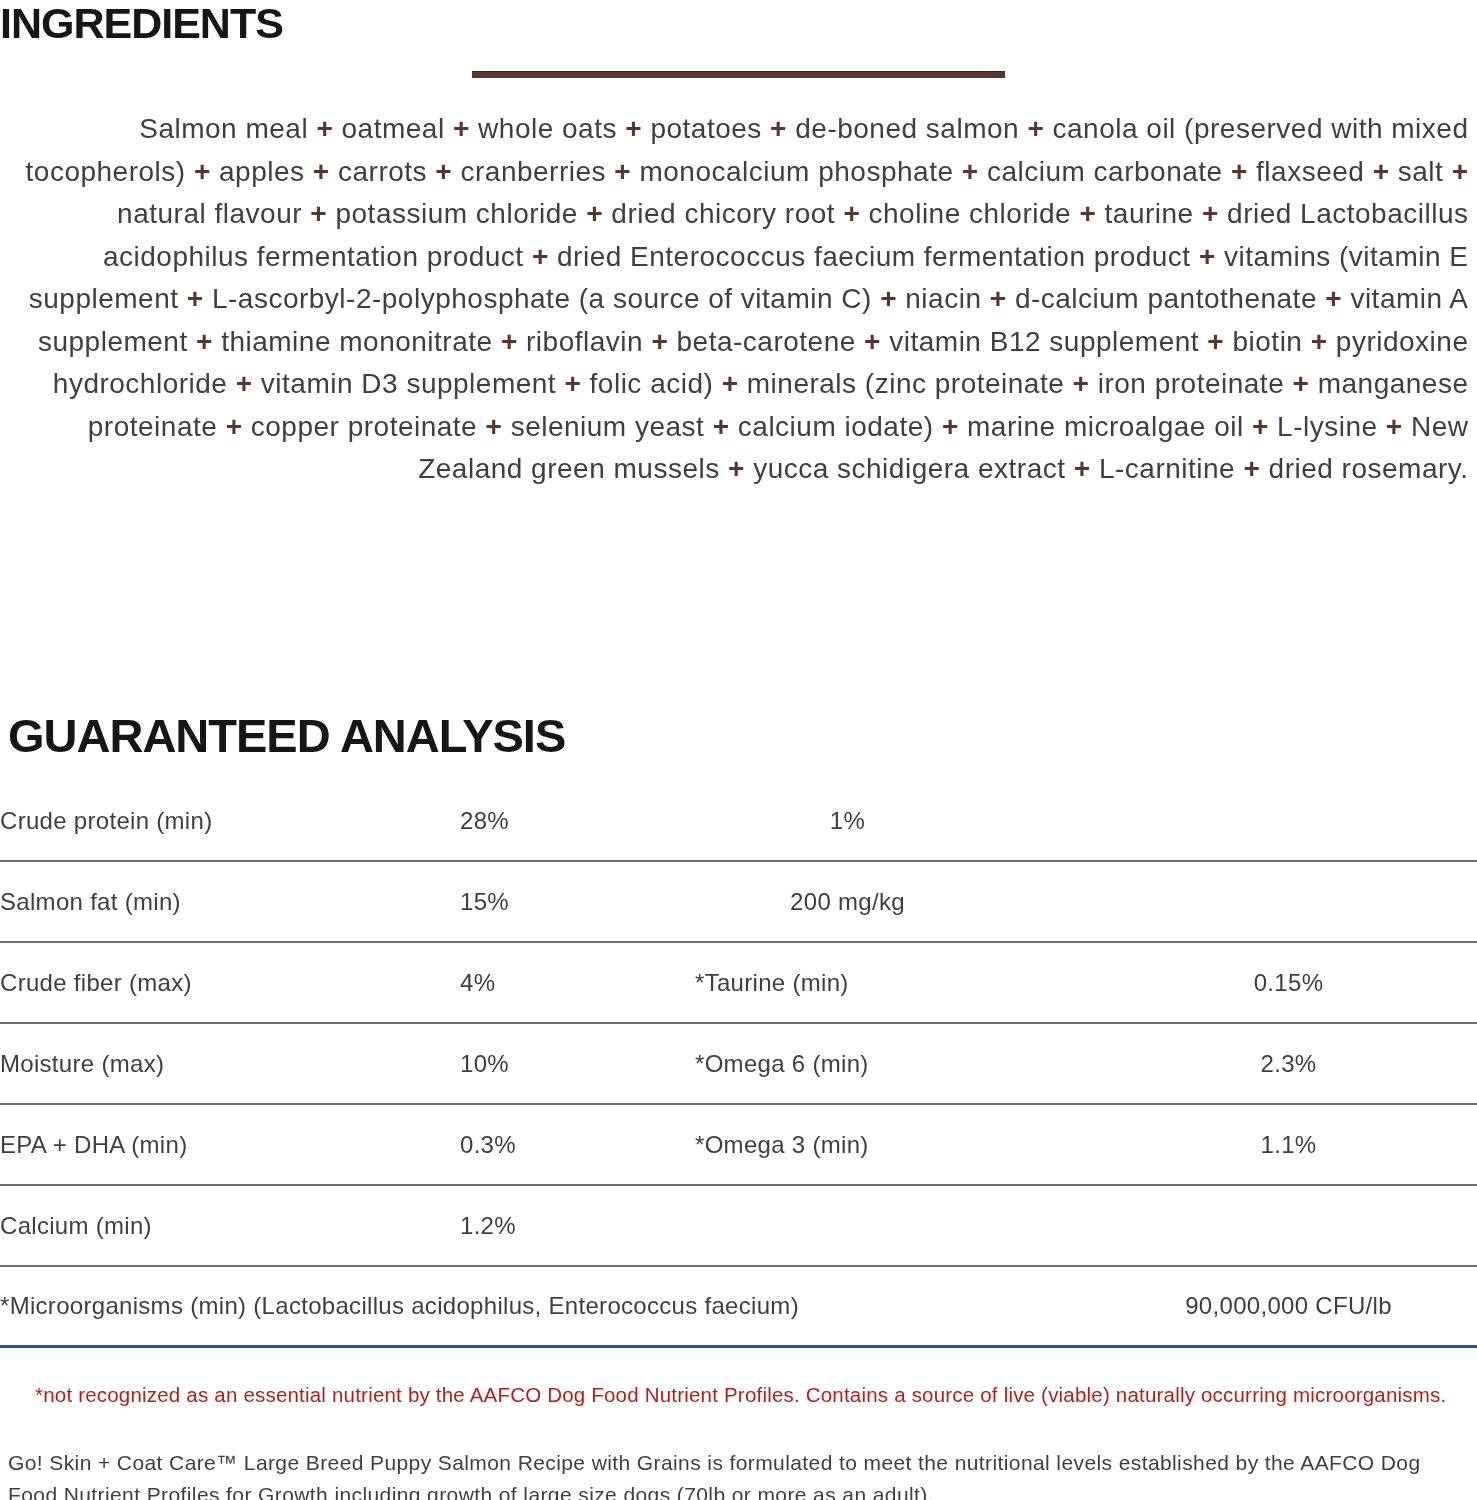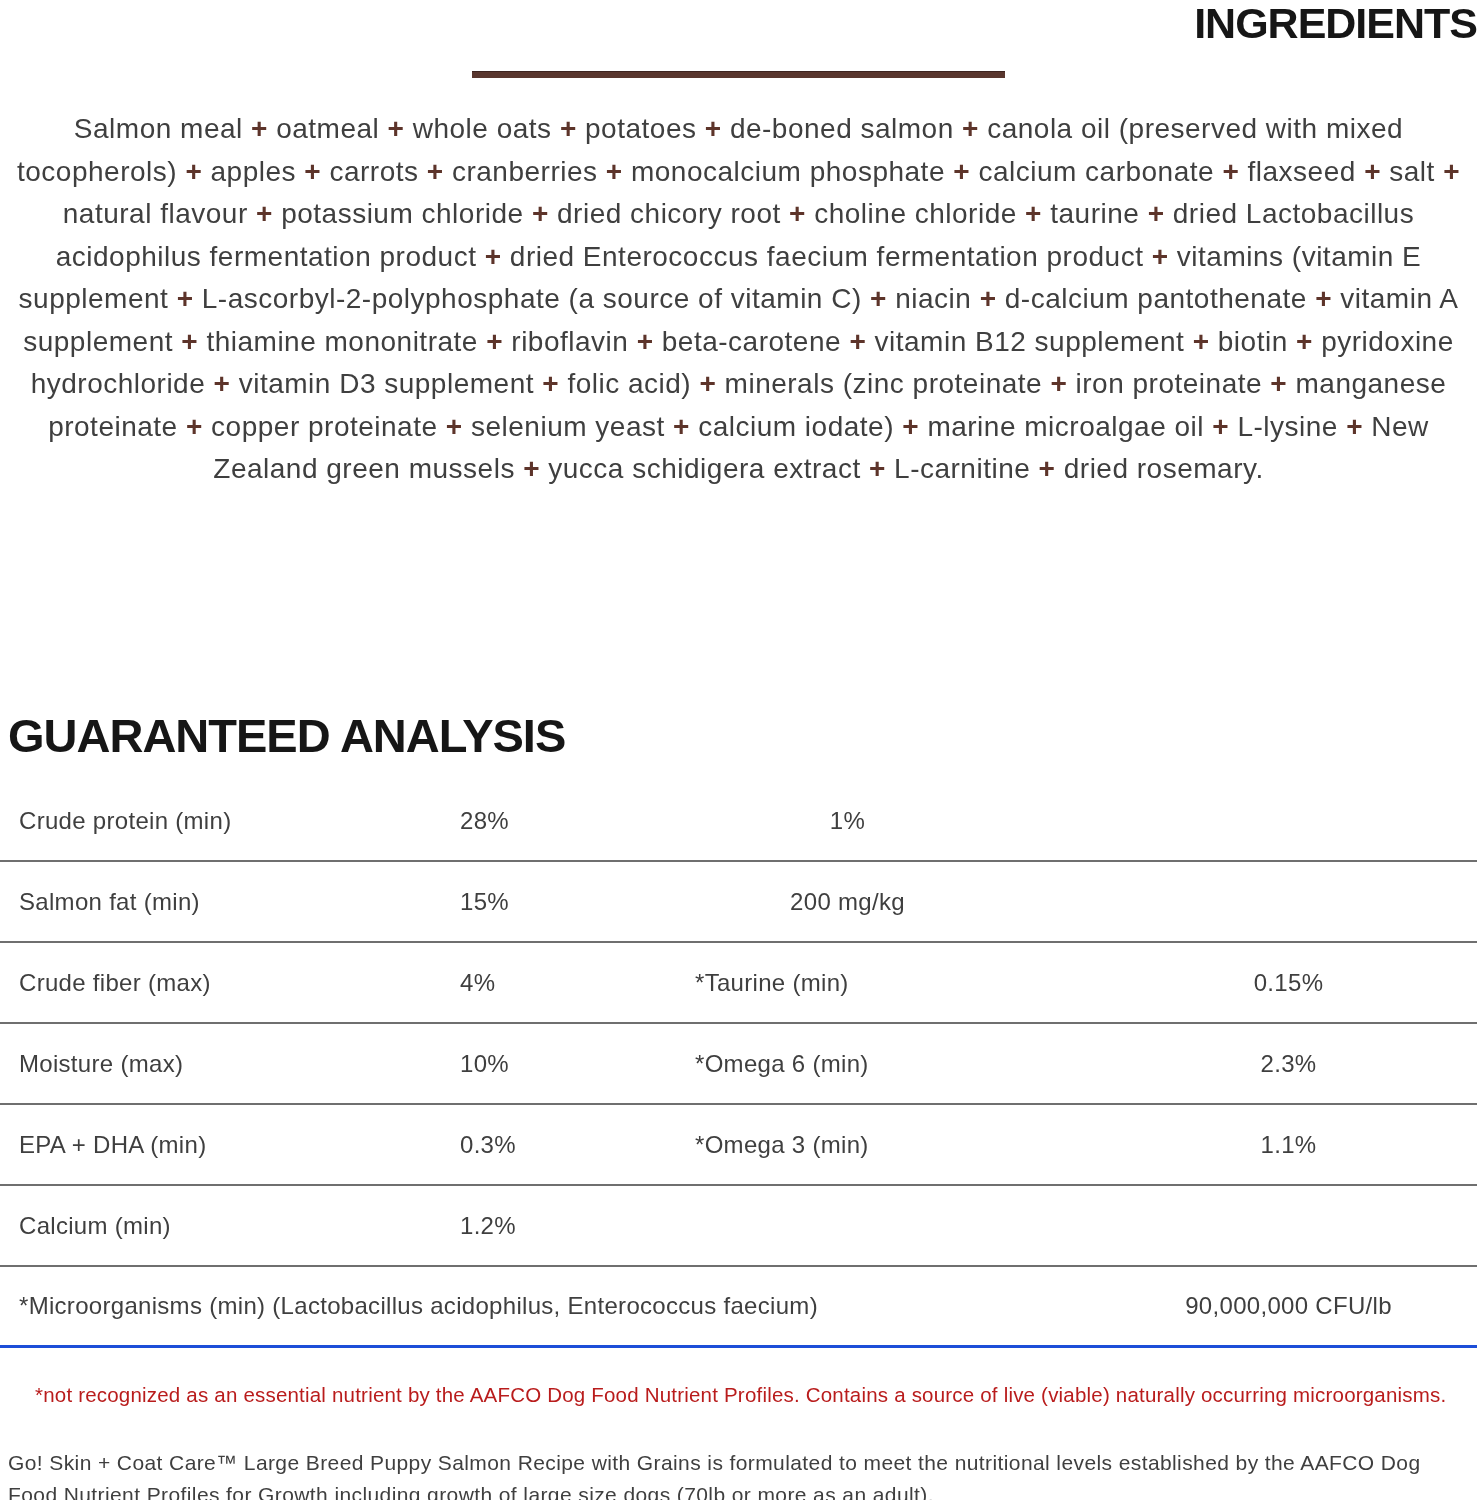--- a/index.html
+++ b/index.html
@@ -9,38 +9,38 @@
     height: 1500px;
     background: #ffffff;
     font-family: "Liberation Sans", sans-serif;
     color: #3f3f3f;
     overflow: hidden;
   }
   
   .ingredients-title {
     margin: 0;
     padding-top: 2px;
-    text-align: right;
+    text-align: left;
     font-size: 43px;
     line-height: 1;
     font-weight: bold;
     letter-spacing: -1px;
     color: #161616;
   }
   .heading-divider {
     width: 533px;
     height: 6px;
     margin: 26px auto 0 auto;
     background: #59362e;
     border-top: 1px solid #3d2420;
   }
   .ingredients-text {
     margin: 30px auto 0 auto;
     width: 1460px;
-    text-align: center;
+    text-align: right;
     font-size: 28px;
     line-height: 42.5px;
     letter-spacing: 0.5px;
     color: #3f3f3f;
     font-weight: normal;
   }
   .plus {
     color: #5d342a;
     font-weight: bold;
   }
@@ -70,21 +70,21 @@
     box-sizing: border-box;
     border-bottom: 2px solid #6f6f6f;
     font-size: 24px;
     letter-spacing: 0.3px;
     color: #3f3f3f;
   }
   .row.full {
     grid-template-columns: 1100px 377px;
     border-bottom: 3px solid #1d4ed8;
   }
-  .row .l1 { padding-left: 19px; }
+  .row .l1 { padding-left: 0; }
   .row .v1 { text-align: left; }
   .row .l2 { padding-left: 100px; box-sizing: border-box; }
   .row .v2 { text-align: center; }
   
   .footnote {
     position: absolute;
     top: 1372px;
     left: 24px;
     margin: 11px;
     font-size: 20.5px;

